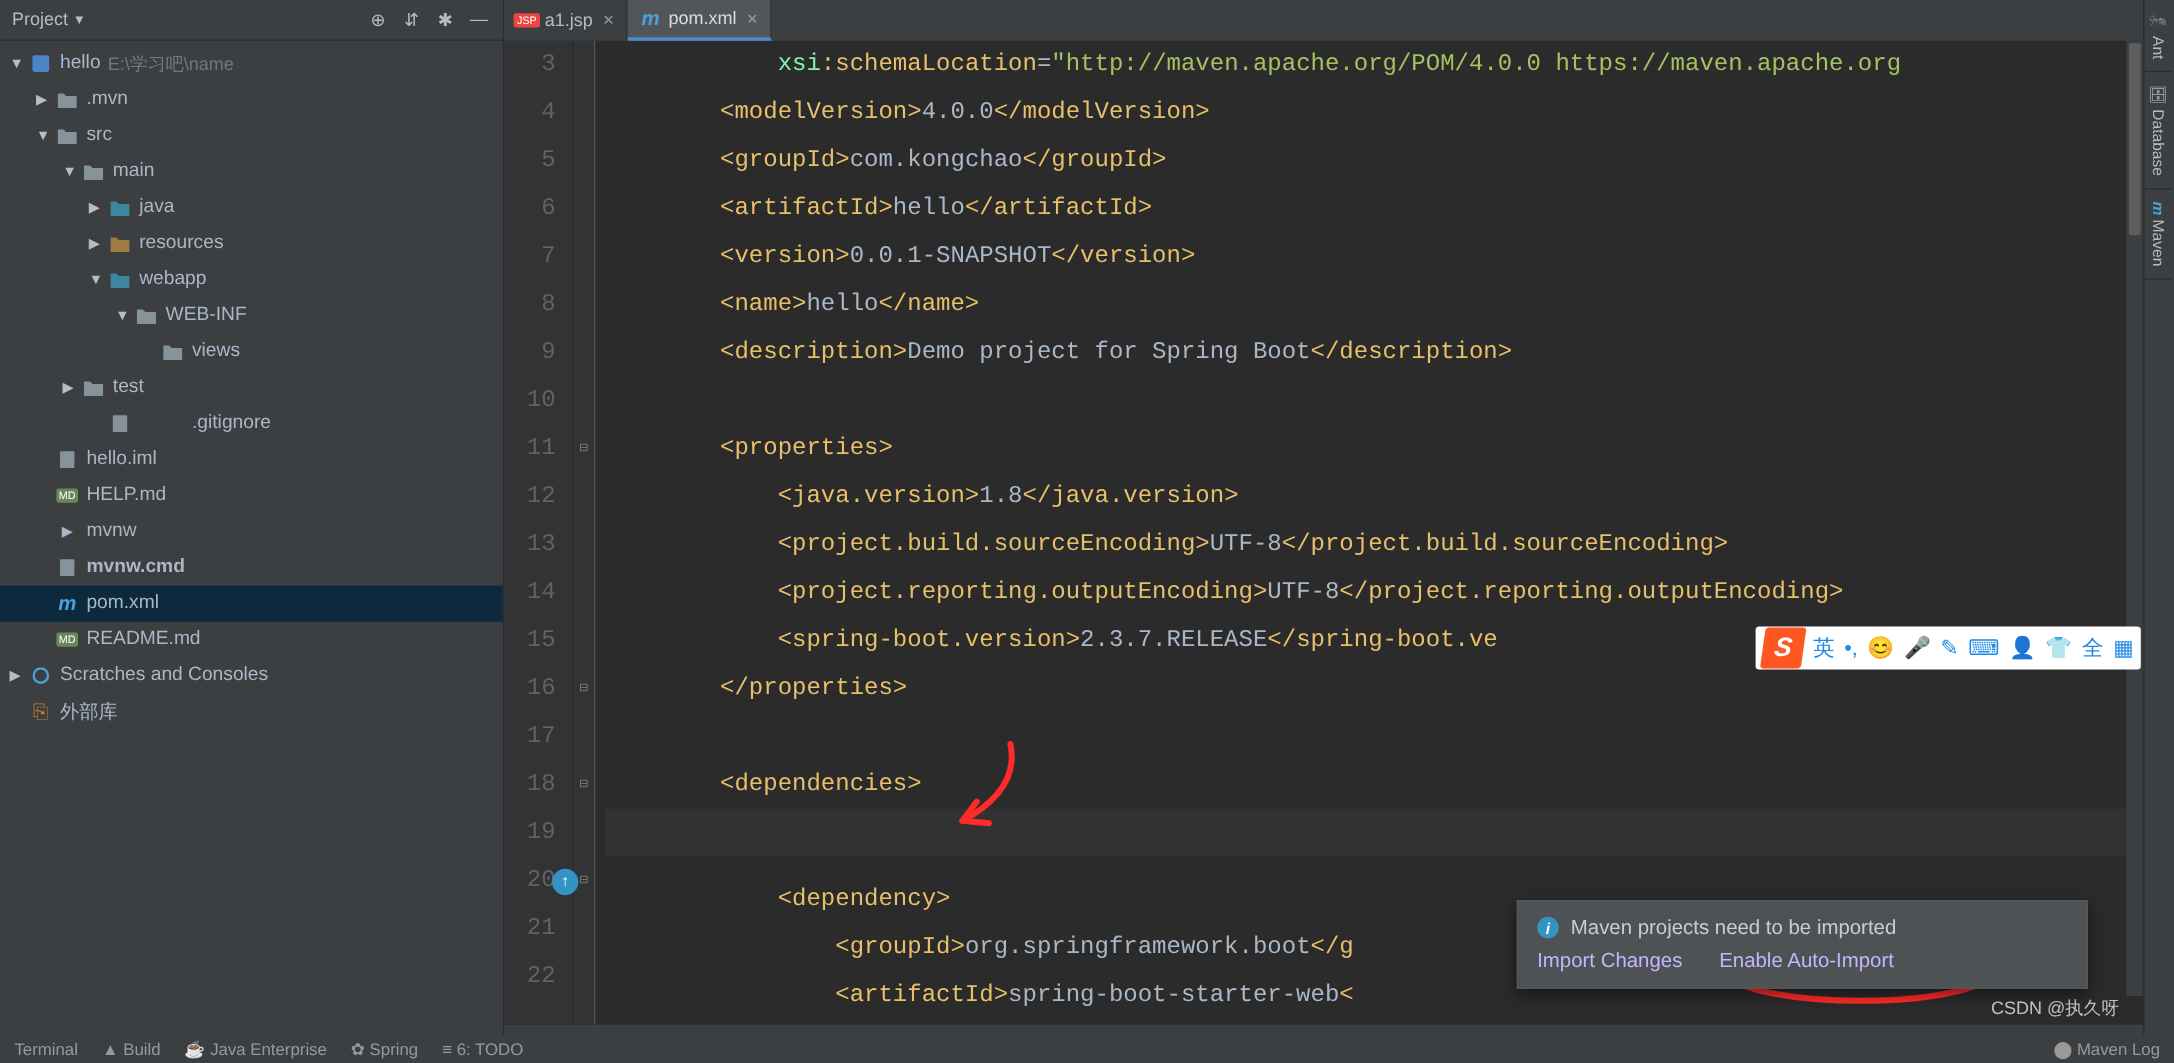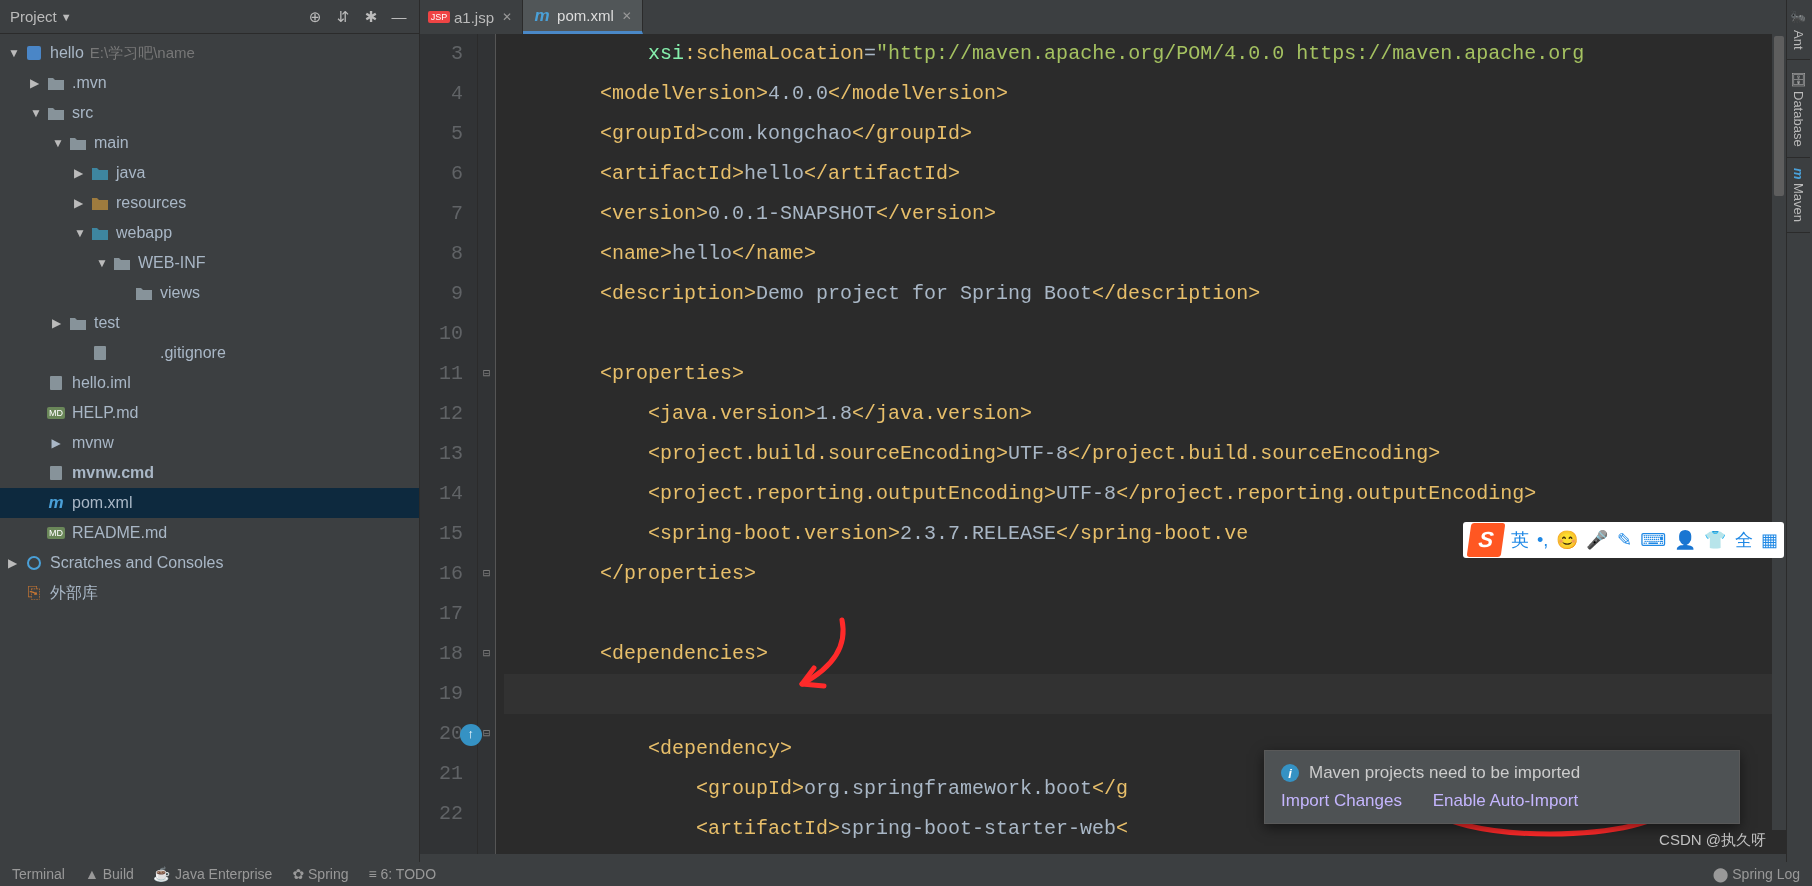--- a/index.html
+++ b/index.html
@@ -538,14 +538,14 @@
 
 <div class="watermark">CSDN @执久呀</div>
 
 <div class="statusbar" id="sbar">
     <span>Terminal</span>
     <span>▲ Build</span>
     <span>☕ Java Enterprise</span>
     <span>✿ Spring</span>
     <span>≡ 6: TODO</span>
     <span style="flex: 1 1 0%;"></span>
-    <span>⬤ Spring Log</span>
+    <span>⬤ Maven Log</span>
   </div>
 
 </body></html>

